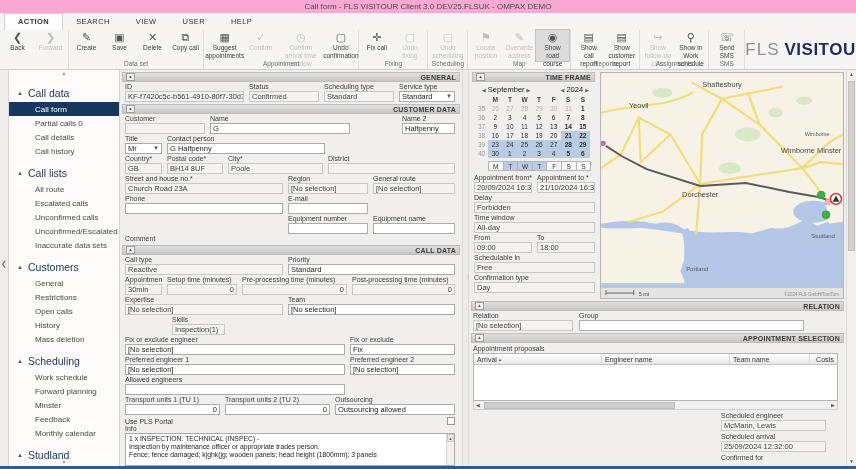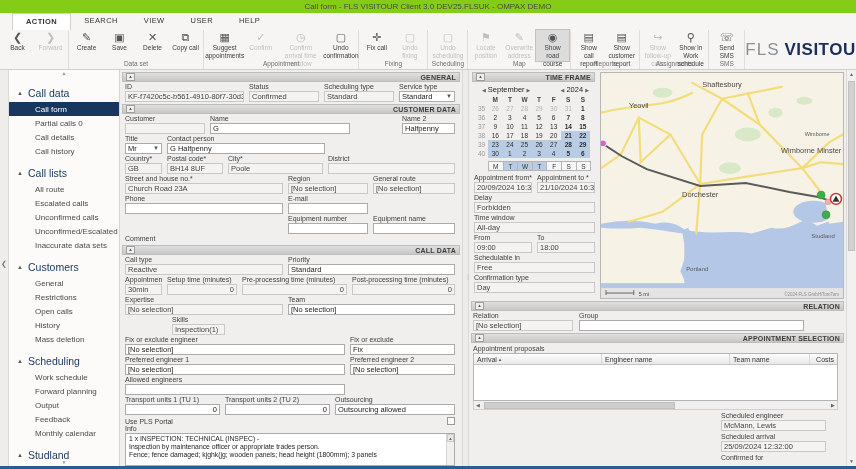--- a/index.html
+++ b/index.html
@@ -1,24 +1,24 @@
 <!DOCTYPE html>
 <html><head>
 <meta charset="utf-8">
 <style>
   * { margin:0; padding:0; box-sizing:border-box; }
   html,body { width:856px; height:469px; overflow:hidden; }
   body { font-family:"Liberation Sans", sans-serif; background:#e9e7e5; }
   #app { width:856px; height:469px; position:relative; background:#f0efed; display:flex; flex-direction:column; }
 
   
-  .titlebar { height:13px; background:#84cc16; font-size:8px; color:#4a4a4a; text-align:center; line-height:13px; flex:none; }
-
-  
-  .menubar { height:17px; background:#f6f5f3; display:flex; padding-left:12px; flex:none; }
+  .titlebar { height:13px; background:#f9a8d4; font-size:8px; color:#4a4a4a; text-align:center; line-height:13px; flex:none; }
+
+  
+  .menubar { height:17px; background:#f6f5f3; display:flex; align-items:flex-end; padding-left:4px; flex:none; }
   .menutab { font-size:7.5px; letter-spacing:.4px; color:#333; padding:3px 13px; line-height:10px; cursor:default; }
   .menutab.active { background:#fff; border:1px solid #d2d0ce; border-bottom:none; font-weight:bold; }
 
   
   .toolbar { height:40px; background:#f6f5f3; border-bottom:1px solid #d2d0ce; display:flex; flex:none; }
   .tgroup { position:relative; border-right:1px solid #e0dedc; padding:0 1px 9px 1px; display:flex; flex-direction:column; }
   .tbuttons { display:flex; flex:1; align-items:flex-start; }
   .tbtn { display:flex; flex-direction:column; align-items:center; justify-content:flex-start; min-width:33px; max-width:56px; padding:1px 3px; font-size:6.5px; color:#3d3d3d; text-align:center; line-height:1.2; cursor:default; height:31px; }
   .tbtn .ticon { font-size:11px; height:13px; line-height:13px; color:#555; }
   .tbtn.disabled, .tbtn.disabled .ticon { color:#bfbfbf; }
@@ -314,21 +314,21 @@
             <div class="nav-item">History</div>
             <div class="nav-item">Mass deletion</div>
           </div>
           <div class="nav-sec">
             <div class="nav-sec-title">
               <span class="tri">▲</span>
               <span>Scheduling</span>
             </div>
             <div class="nav-item">Work schedule</div>
             <div class="nav-item">Forward planning</div>
-            <div class="nav-item">Output</div>
+            <div class="nav-item">Minster</div>
             <div class="nav-item">Feedback</div>
             <div class="nav-item">Monthly calendar</div>
           </div>
           <div class="nav-sec">
             <div class="nav-sec-title">
               <span class="tri">▲</span>
               <span>Studland</span>
             </div>
             <div class="nav-item">General</div>
           </div>

